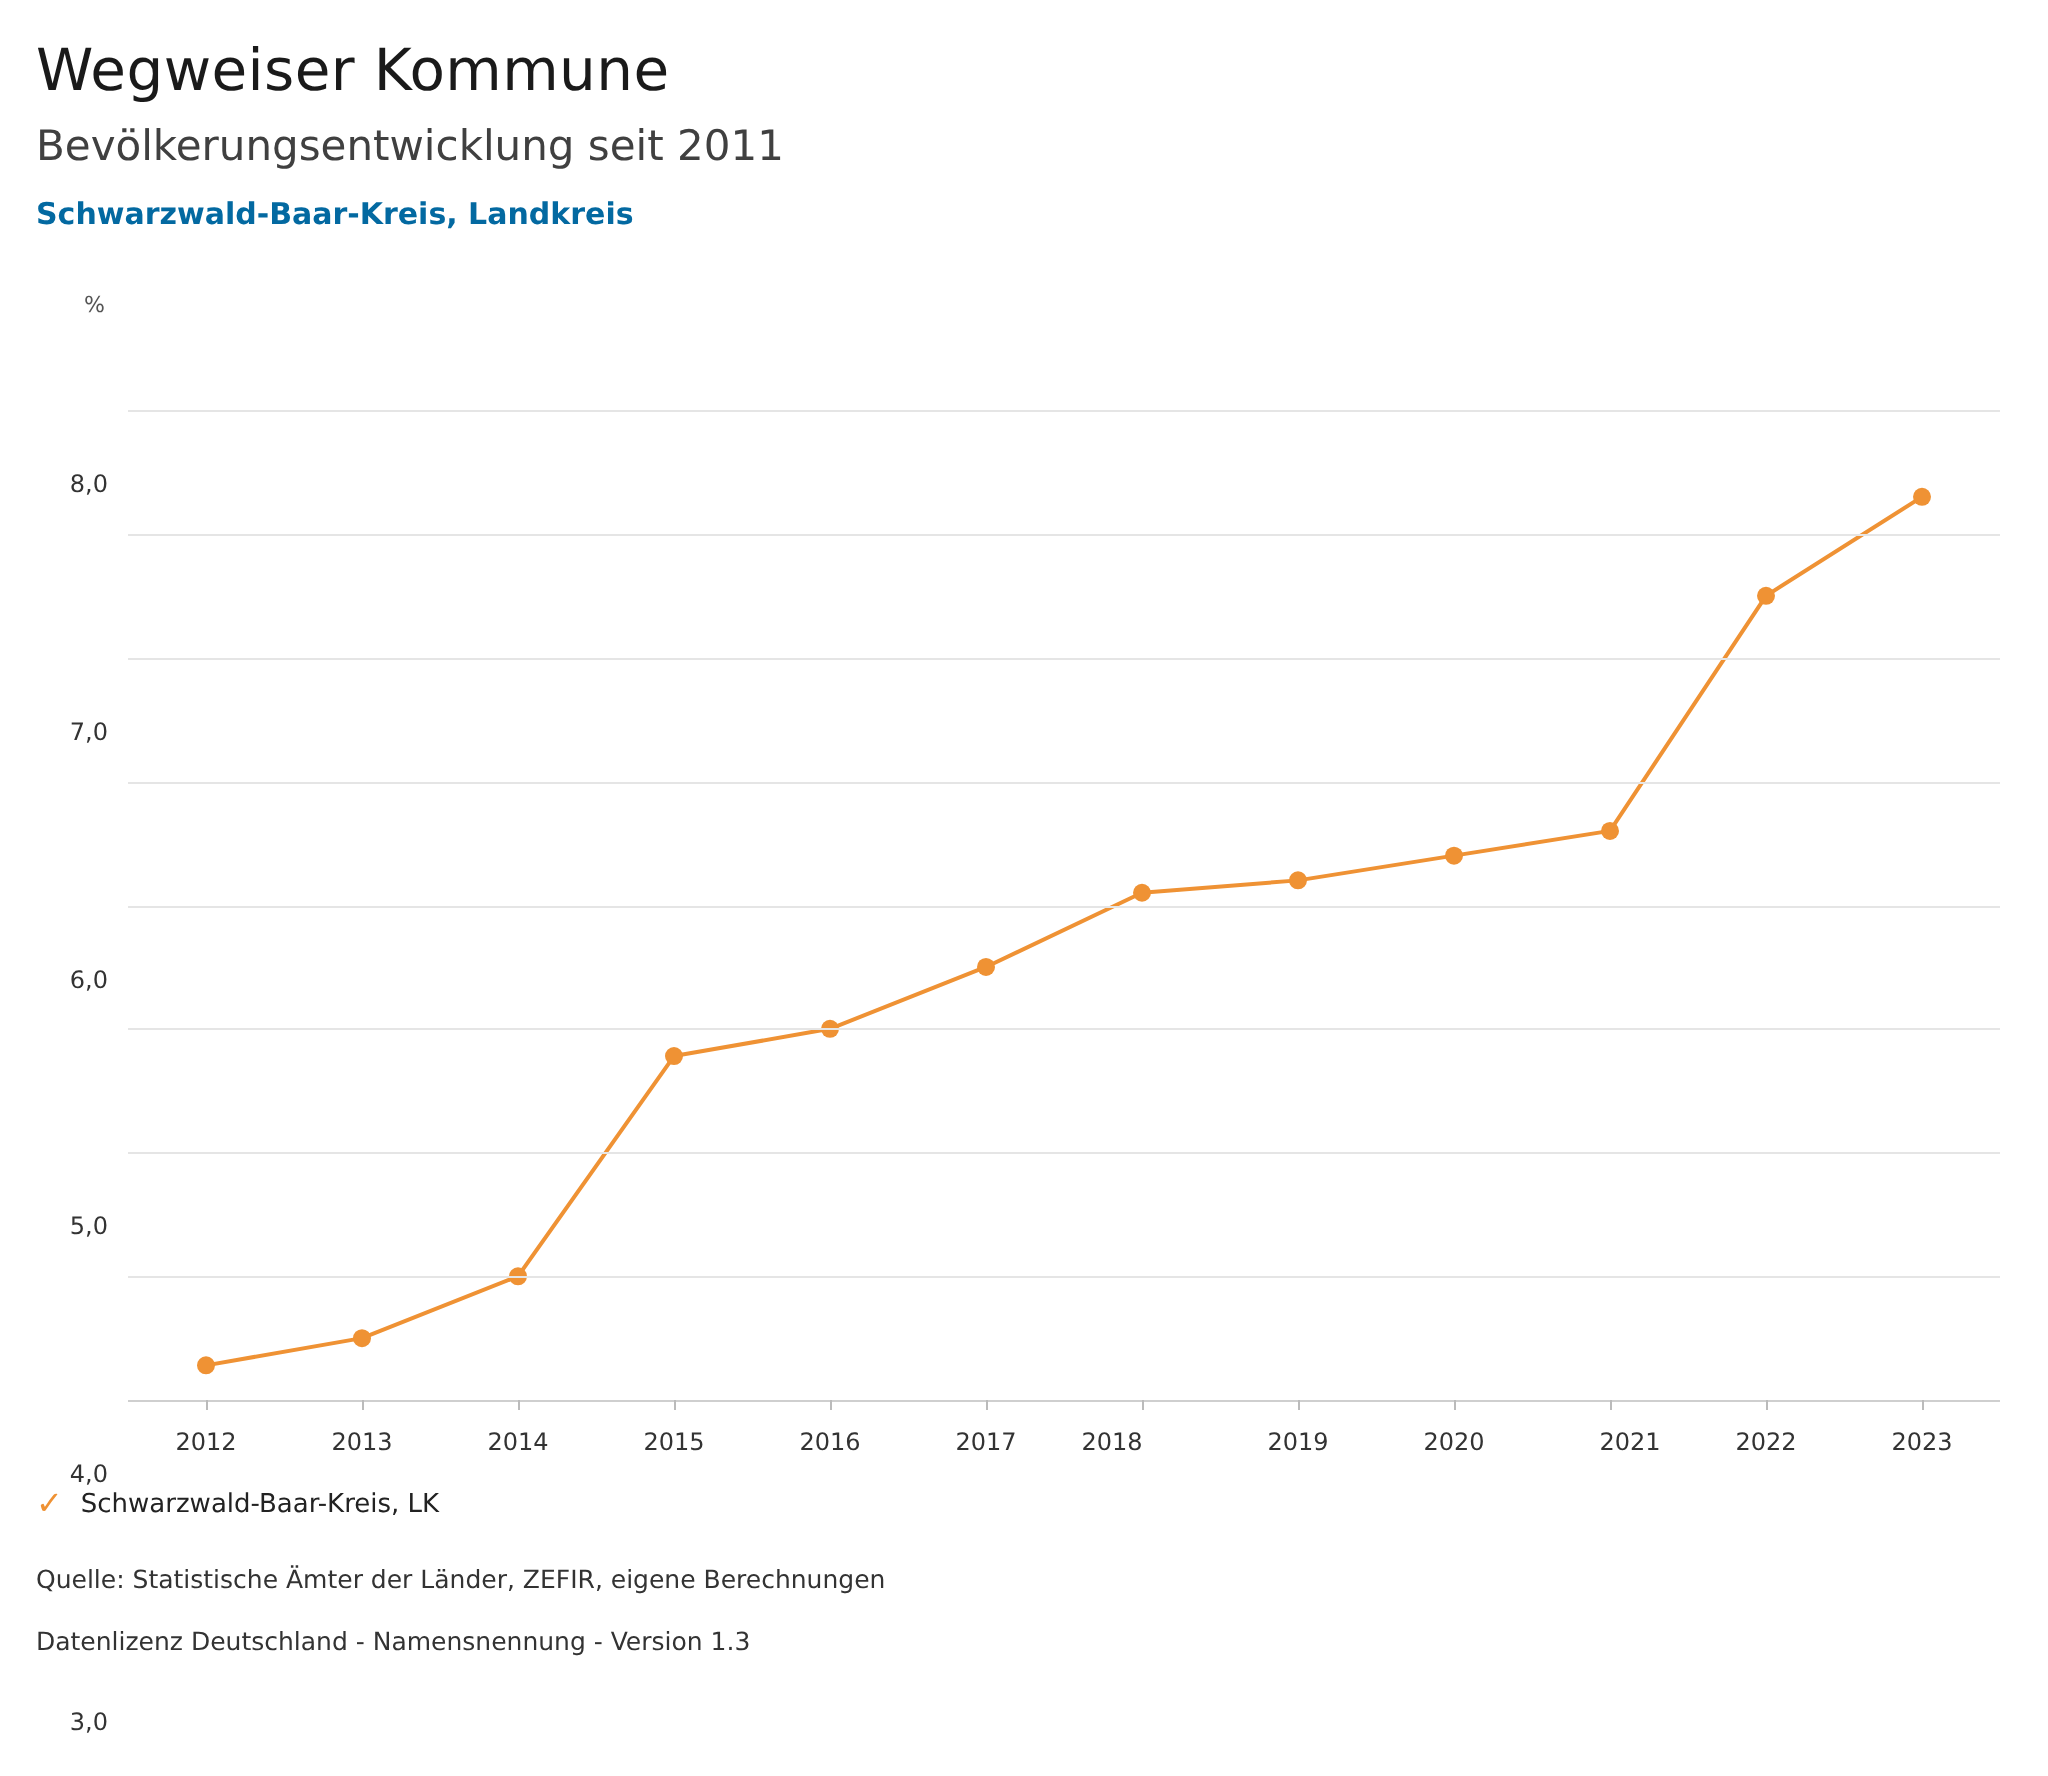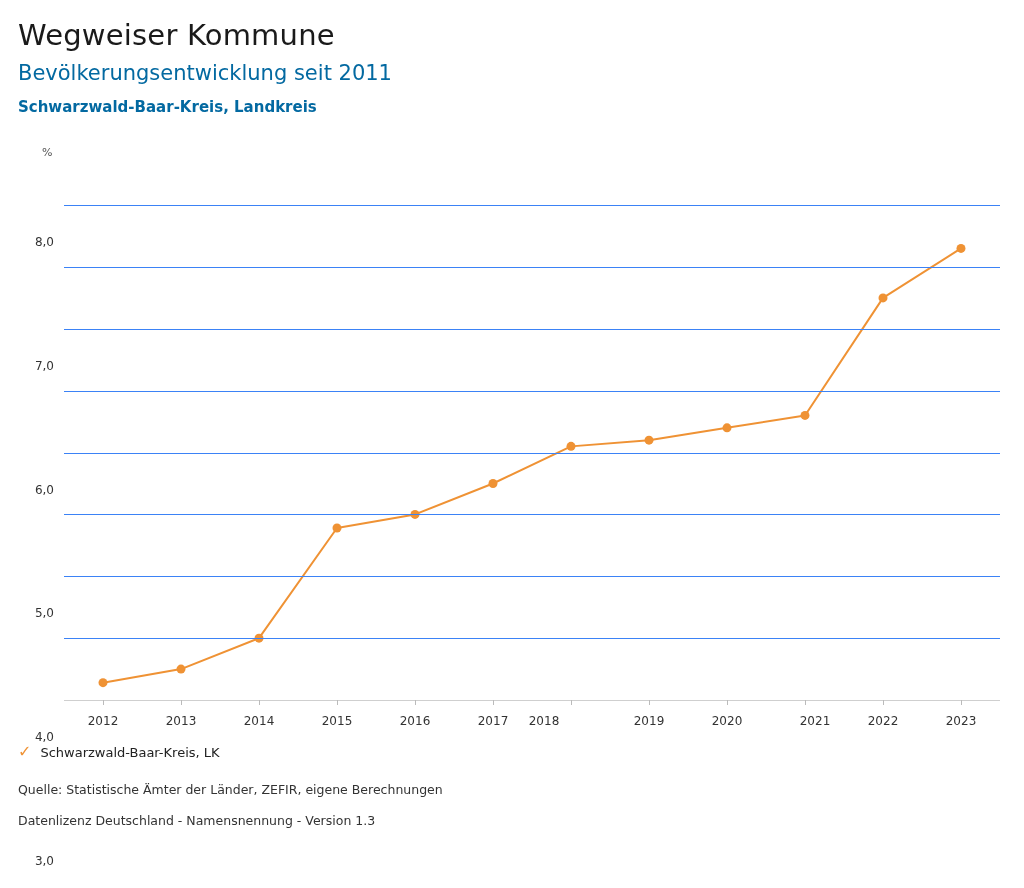--- a/index.html
+++ b/index.html
@@ -29,21 +29,21 @@
     font-size: 29px;
     font-weight: normal;
     letter-spacing: 0.2px;
     color: #1a1a1a;
     line-height: 1.2;
     margin: 0;
   }
   .subtitle {
     font-size: 21px;
     font-weight: normal;
-    color: #0369a1;
+    color: #404040;
     margin: 8px 0 0 0;
     line-height: 1.2;
   }
   .region {
     font-size: 15px;
     font-weight: bold;
     color: #0369a1;
     margin: 12px 0 0 0;
     line-height: 1.2;
   }
@@ -68,21 +68,21 @@
     left: 64px;
     top: 28px;
     width: 936px;
     height: 660px;
   }
   .grid-line {
     position: absolute;
     left: 0;
     width: 936px;
     height: 1px;
-    background: #3b82f6;
+    background: #e5e5e5;
   }
   .axis-base {
     position: absolute;
     left: 0;
     width: 936px;
     height: 1px;
     background: #cfcfcf;
   }
   .ytick {
     position: absolute;
@@ -199,21 +199,21 @@
         <div class="xtick" style="left: 117px; top: 546px;">2013</div>
         <div class="tick-mark" style="left: 195px; top: 532px;"></div>
         <div class="xtick" style="left: 195px; top: 546px;">2014</div>
         <div class="tick-mark" style="left: 273px; top: 532px;"></div>
         <div class="xtick" style="left: 273px; top: 546px;">2015</div>
         <div class="tick-mark" style="left: 351px; top: 532px;"></div>
         <div class="xtick" style="left: 351px; top: 546px;">2016</div>
         <div class="tick-mark" style="left: 429px; top: 532px;"></div>
         <div class="xtick" style="left: 429px; top: 546px;">2017</div>
         <div class="tick-mark" style="left: 507px; top: 532px;"></div>
-        <div class="xtick" style="left: 480px; top: 546px;">2018</div>
+        <div class="xtick" style="left: 492px; top: 546px;">2018</div>
         <div class="tick-mark" style="left: 585px; top: 532px;"></div>
         <div class="xtick" style="left: 585px; top: 546px;">2019</div>
         <div class="tick-mark" style="left: 663px; top: 532px;"></div>
         <div class="xtick" style="left: 663px; top: 546px;">2020</div>
         <div class="tick-mark" style="left: 741px; top: 532px;"></div>
         <div class="xtick" style="left: 741px; top: 546px; margin-left: 10px;">2021</div>
         <div class="tick-mark" style="left: 819px; top: 532px;"></div>
         <div class="xtick" style="left: 819px; top: 546px;">2022</div>
         <div class="tick-mark" style="left: 897px; top: 532px;"></div>
         <div class="xtick" style="left: 897px; top: 546px;">2023</div>

